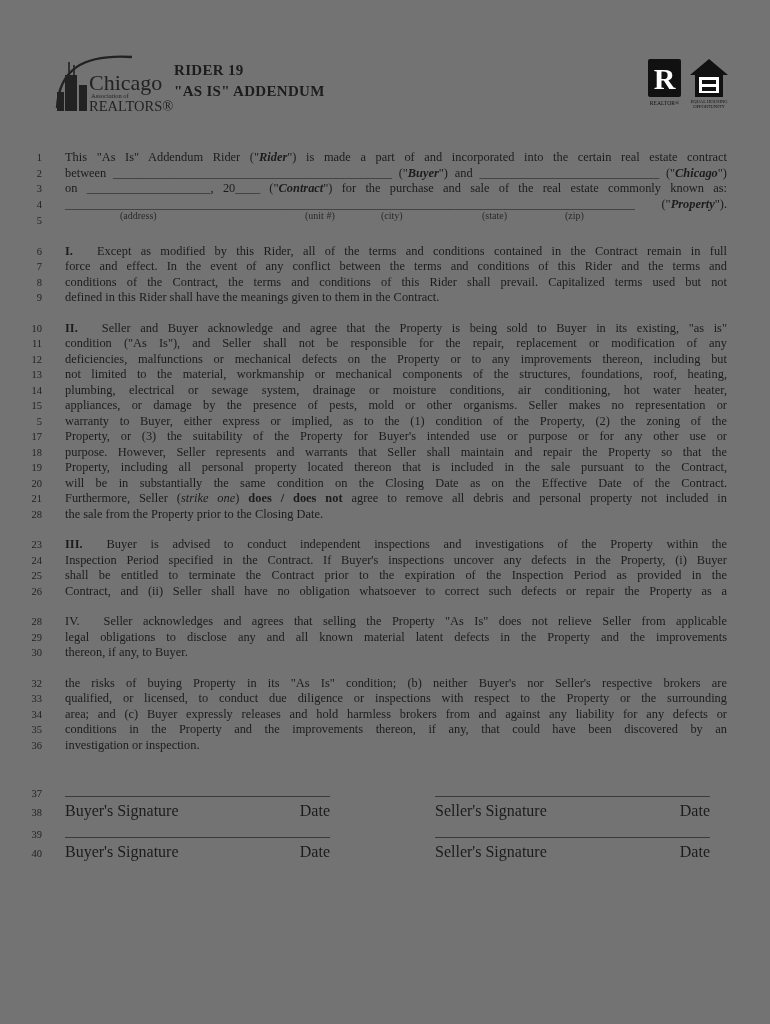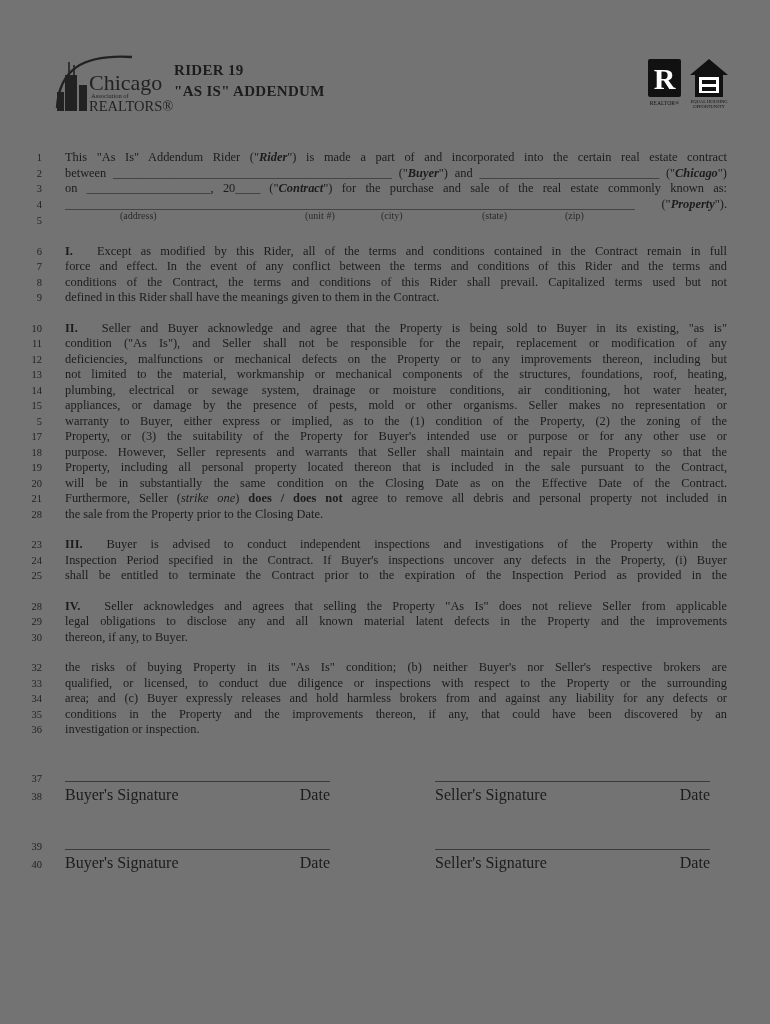--- a/index.html
+++ b/index.html
@@ -22,21 +22,21 @@
   .row{display:flex;align-items:baseline;}
   .num{flex:0 0 42px;text-align:right;font-size:10.5px;line-height:15.5px;color:#222;}
   .txt{width:662px;margin-left:23px;font-size:12.4px;line-height:15.5px;}
   .txt.j{text-align:justify;text-align-last:justify;}
   .tab{display:inline-block;width:24px;}
   .blank{letter-spacing:0;color:#2a2a2a;}
   .fieldsrow{position:relative;height:12px;margin-left:23px;width:662px;}
   .fieldsrow span{position:absolute;top:-2px;font-size:10px;color:#2a2a2a;}
   
   .sig{margin-top:30px;}
-  .sigpair + .sigpair{margin-top:31px;}
+  .sigpair + .sigpair{margin-top:4px;}
   .sigcols{width:645px;margin-left:23px;display:flex;justify-content:space-between;}
   .sigcol{width:265px;}
   .sigcol.rightcol{width:275px;}
   .rule{height:13px;border-bottom:1.5px solid #3a3a3a;}
   .siglabels{display:flex;justify-content:space-between;font-size:16px;line-height:17px;}
   
   svg text{font-family:"Liberation Serif","DejaVu Serif",serif;}
 </style>
 </head>
 <body>
@@ -188,25 +188,29 @@
           <div class="txt j"><span style="font-weight: bold;">III.</span><span class="tab"></span><span>Buyer is advised to conduct independent inspections and investigations of the Property within the</span></div>
         </div>
         <div class="row">
           <div class="num">24</div>
           <div class="txt j"><span>Inspection Period specified in the Contract. If Buyer's inspections uncover any defects in the Property, (i) Buyer</span></div>
         </div>
         <div class="row">
           <div class="num">25</div>
           <div class="txt j"><span>shall be entitled to terminate the Contract prior to the expiration of the Inspection Period as provided in the</span></div>
         </div>
+        <div class="row">
+          <div class="num">26</div>
+          <div class="txt j"><span>Contract, and (ii) Seller shall have no obligation whatsoever to correct such defects or repair the Property as a</span></div>
+        </div>
       </div>
       <div class="para">
         <div class="row">
           <div class="num">28</div>
-          <div class="txt j"><span style="font-weight: bold;">IV.</span><span class="tab"></span><span>Seller acknowledges and agrees that selling the Property "As Is" does not relieve Seller from applicable</span></div>
+          <div class="txt j"><span style="font-weight: normal;">IV.</span><span class="tab"></span><span>Seller acknowledges and agrees that selling the Property "As Is" does not relieve Seller from applicable</span></div>
         </div>
         <div class="row">
           <div class="num">29</div>
           <div class="txt j"><span>legal obligations to disclose any and all known material latent defects in the Property and the improvements</span></div>
         </div>
         <div class="row">
           <div class="num">30</div>
           <div class="txt"><span>thereon, if any, to Buyer.</span></div>
         </div>
       </div>

